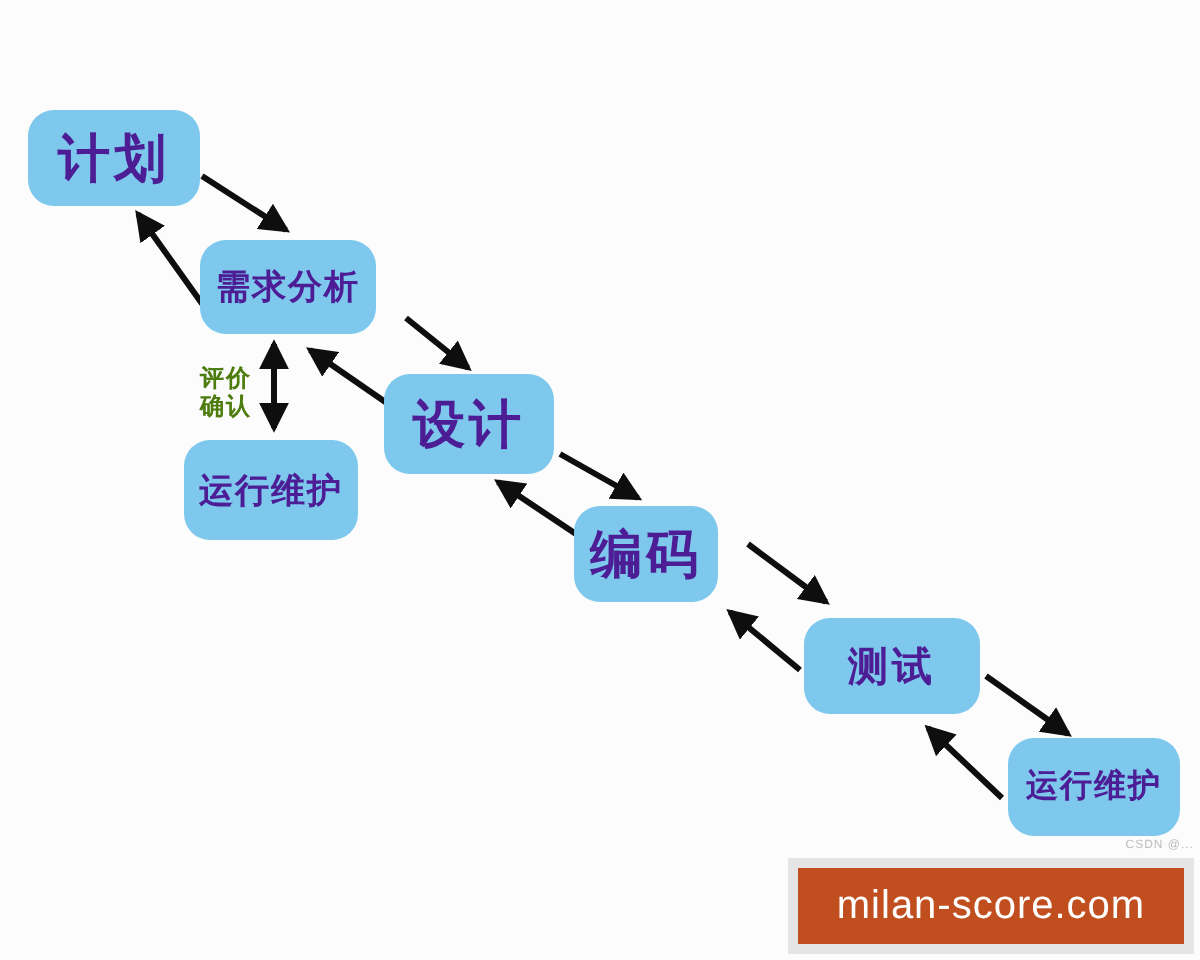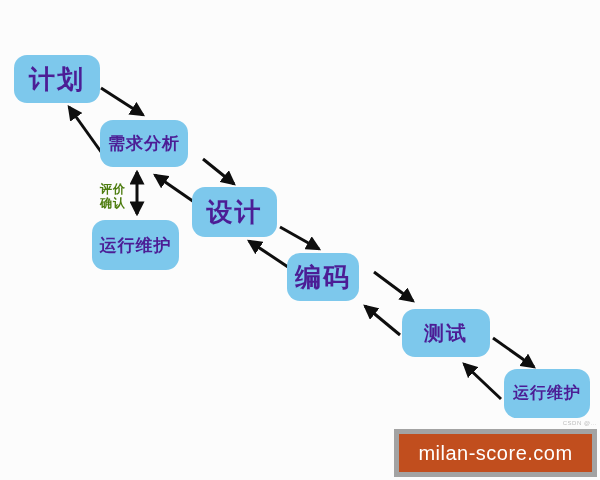--- a/index.html
+++ b/index.html
@@ -34,21 +34,21 @@
   }
   .edge-label span{display:block;}
 
   .watermark{
     position:absolute;right:3px;top:420px;
     font-size:6px;color:#bcbcbc;letter-spacing:0.5px;
   }
 
   .footer-frame{
     position:absolute;left:394px;top:429px;width:203px;height:48px;
-    background:#a3a3a3;
+    background:#e5e5e5;
   }
   .footer-bar{
     position:absolute;left:5px;top:5px;right:5px;bottom:5px;
     background:#c14e1e;
     display:flex;align-items:center;justify-content:center;
     color:#ffffff;font-size:20px;letter-spacing:0.5px;
   }
 </style>
 </head>
 <body>

